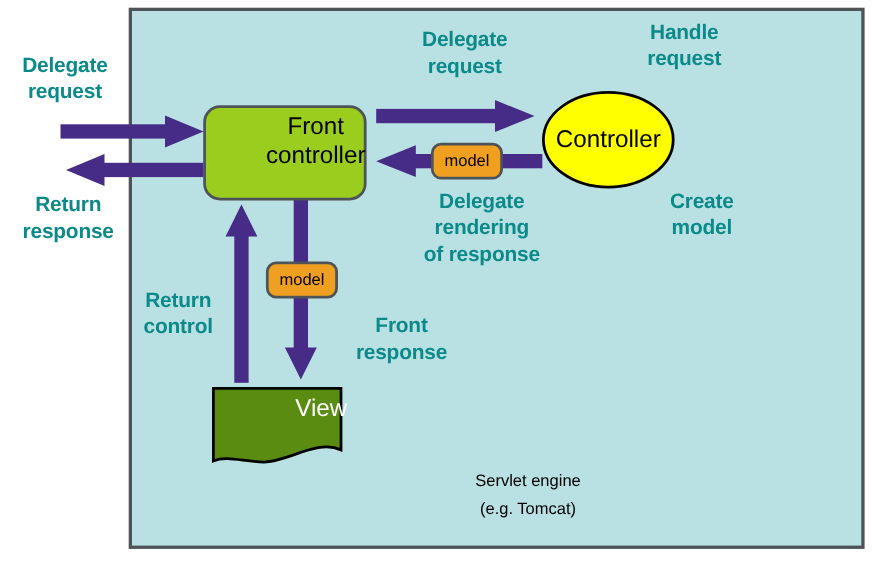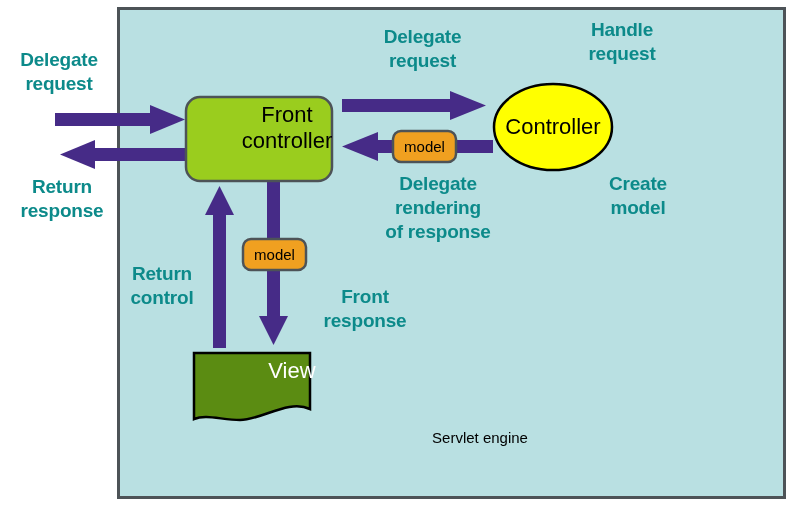--- a/index.html
+++ b/index.html
@@ -129,13 +129,13 @@
 <div class="lbl" style="left:557px; top:18px; width:130px;"><span>Handle</span><br><span>request</span></div>
 
 <div class="lbl" style="left:355px; top:172px; width:166px;"><span>Delegate</span><br><span>rendering</span><br><span>of response</span></div>
 
 <div class="lbl" style="left:578px; top:172px; width:120px;"><span>Create</span><br><span>model</span></div>
 
 <div class="lbl" style="left:112px; top:262px; width:100px;"><span>Return</span><br><span>control</span></div>
 
 <div class="lbl" style="left:290px; top:285px; width:150px;"><span>Front</span><br><span>response</span></div>
 
-<div class="caption" style="left:340px; top:425px; width:280px;"><span>Servlet engine</span><br></div>
+<div class="caption" style="left:340px; top:425px; width:280px;"><span>Servlet engine</span><br><span>(e.g. Tomcat)</span></div>
 
 </body></html>

